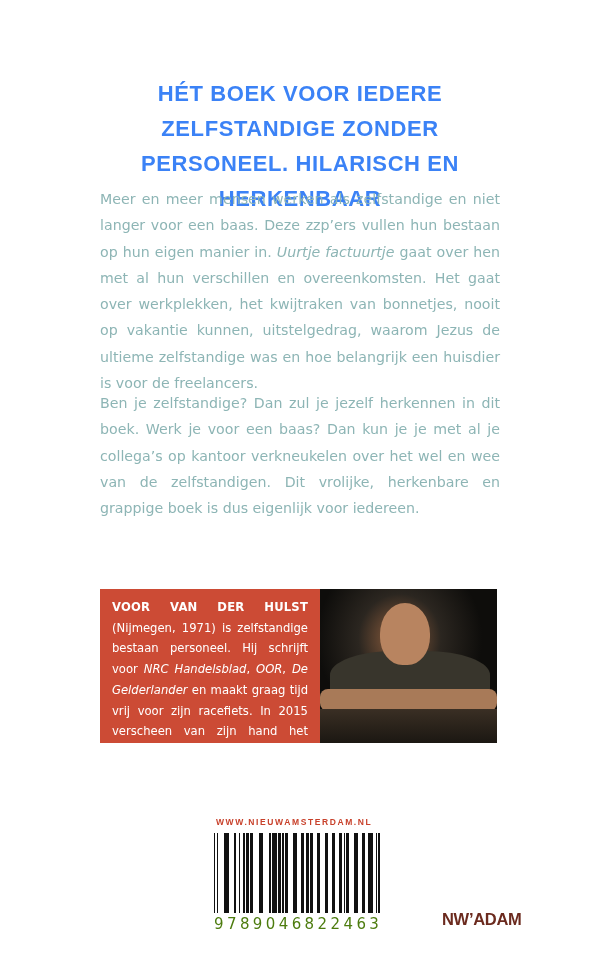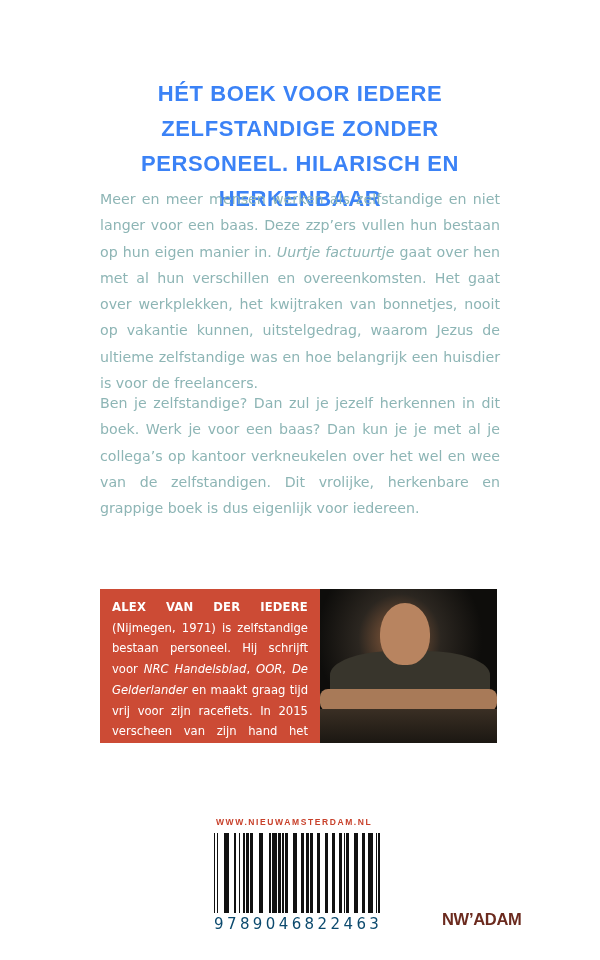--- a/index.html
+++ b/index.html
@@ -13,38 +13,38 @@
   .author-text { width:220px; height:154px; background:#cc4b35; color:#ffffff; font-family:"DejaVu Sans", sans-serif; font-size:11.6px; line-height:20.7px; padding:8px 12px 0 12px; box-sizing:border-box; text-align:justify; }
   .author-text b { font-weight:bold; letter-spacing:0.2px; }
   .author-photo { width:177px; height:154px; background:radial-gradient(ellipse at 45% 32%, #6b4a33 0 12%, #2b2620 30%, #0e0d0b 60%); position:relative; overflow:hidden; }
   .photo-face { position:absolute; left:60px; top:14px; width:50px; height:62px; border-radius:50% 50% 45% 45%; background:#b88460; }
   .photo-shirt { position:absolute; left:10px; top:62px; width:160px; height:60px; border-radius:40% 40% 0 0; background:#38352c; }
   .photo-arms { position:absolute; left:0; top:100px; width:177px; height:22px; background:#a87a58; border-radius:8px; }
   .photo-table { position:absolute; left:0; top:120px; width:177px; height:34px; background:linear-gradient(#3a2f24,#1b1712); }
   .url { position:absolute; left:216px; top:817px; color:#c8412b; font-family:"Liberation Sans", sans-serif; font-weight:bold; font-size:8.5px; letter-spacing:1.6px; }
   .barcode { position:absolute; left:214px; top:833px; width:168px; height:80px; display:flex; align-items:stretch; }
   .barcode span { display:block; background:#111; }
-  .isbn { position:absolute; left:214px; top:915px; color:#0c4a6e; font-family:"DejaVu Sans", sans-serif; font-size:15px; letter-spacing:3.4px; }
+  .isbn { position:absolute; left:214px; top:915px; color:#4d7c0f; font-family:"DejaVu Sans", sans-serif; font-size:15px; letter-spacing:3.4px; }
   .logo { position:absolute; left:442px; top:910px; color:#6b2a1e; font-family:"Liberation Sans", sans-serif; font-weight:bold; font-size:16.5px; letter-spacing:-0.3px; }
 </style>
 </head>
 <body>
 
 <div class="headline">HÉT BOEK VOOR IEDERE ZELFSTANDIGE ZONDER PERSONEEL. HILARISCH EN HERKENBAAR</div>
 
 <div class="body p1">
   <p><span>Meer en meer mensen werken als zelfstandige en niet langer voor een baas. Deze zzp’ers vullen hun bestaan op hun eigen manier in. </span><i>Uurtje factuurtje</i><span> gaat over hen met al hun verschillen en overeenkomsten. Het gaat over werkplekken, het kwijtraken van bonnetjes, nooit op vakantie kunnen, uitstelgedrag, waarom Jezus de ultieme zelfstandige was en hoe belangrijk een huisdier is voor de freelancers.</span></p>
 </div>
 
 <div class="body p2">
   <p>Ben je zelfstandige? Dan zul je jezelf herkennen in dit boek. Werk je voor een baas? Dan kun je je met al je collega’s op kantoor verkneukelen over het wel en wee van de zelfstandigen. Dit vrolijke, herkenbare en grappige boek is dus eigenlijk voor iedereen.</p>
 </div>
 
 <div class="author">
-  <div class="author-text"><b>ALEX VAN DER IEDERE</b><span> (Nijmegen, 1971)</span><span> is zelfstandige bestaan personeel. Hij schrijft voor </span><i>NRC Handelsblad</i><span>, </span><i>OOR</i><span>, </span><i>De Gelderlander</i><span> en maakt graag tijd vrij voor zijn racefiets. In 2015 verscheen van zijn hand het populaire boek </span><i>Draag nooit een gele trui</i><span>.</span></div>
+  <div class="author-text"><b>VOOR VAN DER HULST</b><span> (Nijmegen, 1971)</span><span> is zelfstandige bestaan personeel. Hij schrijft voor </span><i>NRC Handelsblad</i><span>, </span><i>OOR</i><span>, </span><i>De Gelderlander</i><span> en maakt graag tijd vrij voor zijn racefiets. In 2015 verscheen van zijn hand het populaire boek </span><i>Draag nooit een gele trui</i><span>.</span></div>
   <div class="author-photo" aria-label="Author portrait">
     <div class="photo-shirt"></div>
     <div class="photo-face"></div>
     <div class="photo-arms"></div>
     <div class="photo-table"></div>
   </div>
 </div>
 
 <div class="url">WWW.NIEUWAMSTERDAM.NL</div>
 <div class="barcode" id="barcode">

